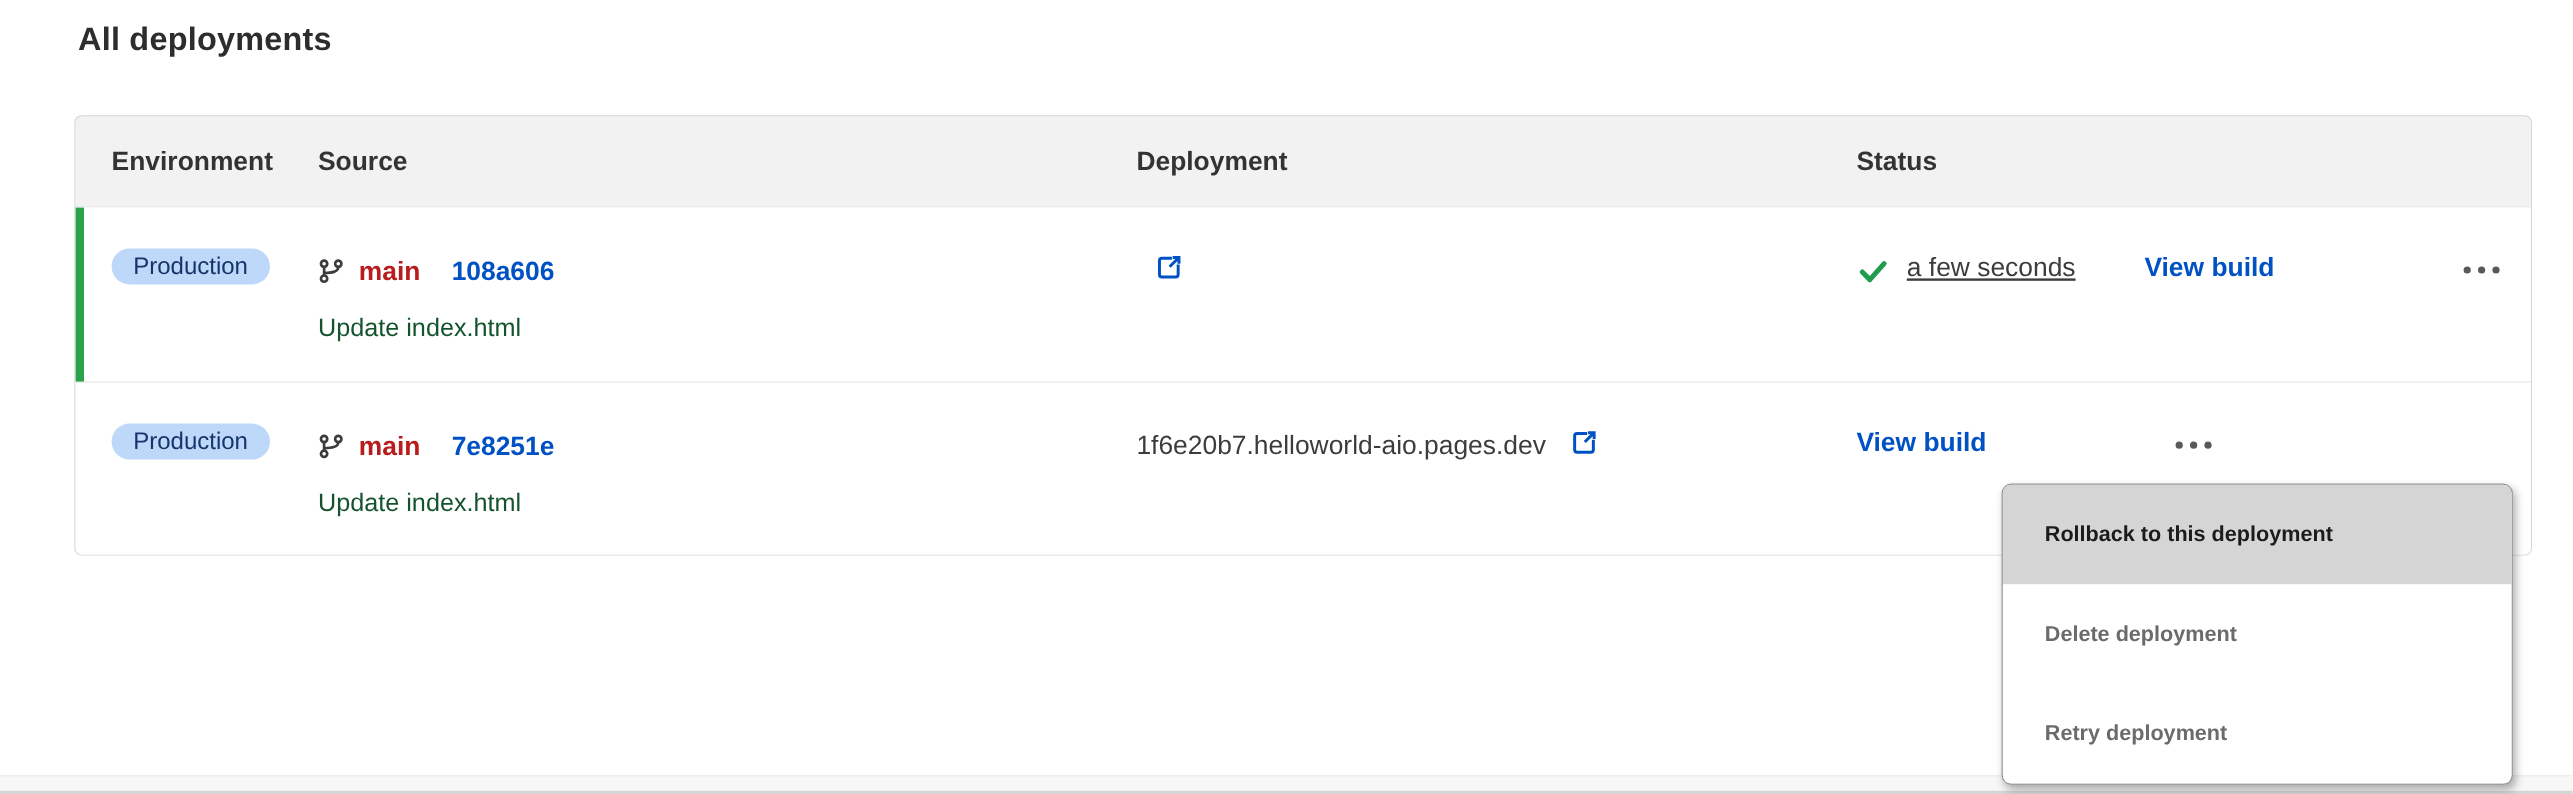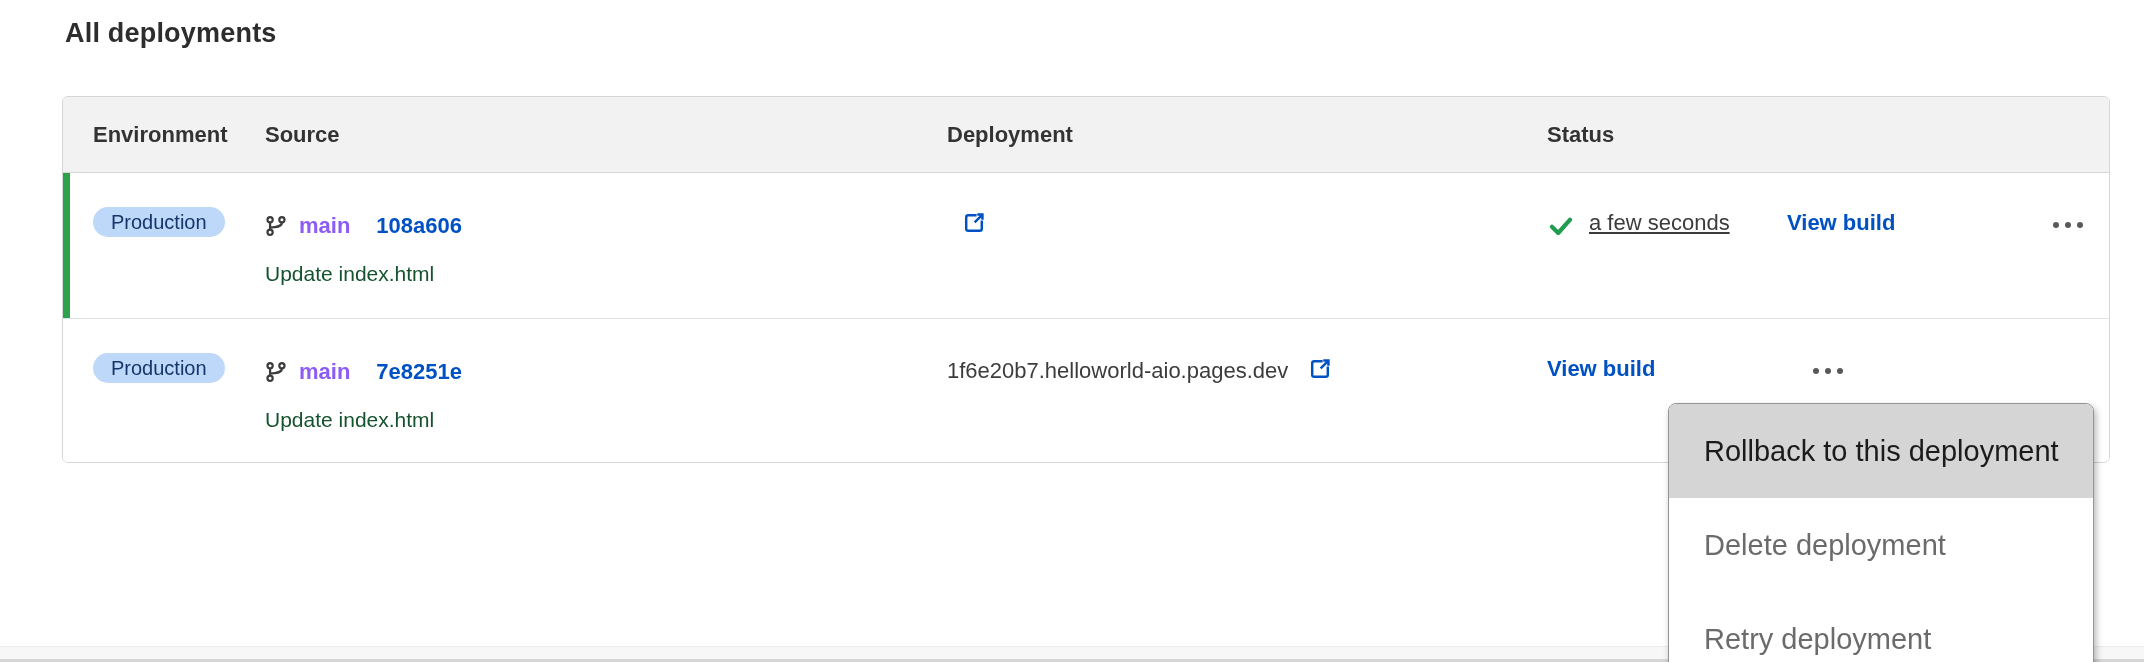--- a/index.html
+++ b/index.html
@@ -31,41 +31,41 @@
   .cell.env, .cell.source { padding-top:34px; }
   .thead .cell { padding-top:0; display:flex; align-items:center; }
 
   .current-strip { position:absolute; left:0; top:0; bottom:0; width:7px; background:#2ca24c; }
 
   .badge { display:inline-flex; align-items:center; height:30px; padding:0 18px;
     background:#bed8f9; color:#15356b; font-size:20px; border-radius:20px; }
 
   .line1 { display:flex; align-items:center; height:38px; }
   .branch-icon { display:inline-flex; margin-right:12px; color:#3c3c3c; }
-  .branch { font-size:22px; font-weight:700; color:#8b5cf6; margin-right:26px; }
+  .branch { font-size:22px; font-weight:700; color:#b91c1c; margin-right:26px; }
   .link { font-size:22px; color:#0051c3; text-decoration:none; cursor:pointer;font-weight:bold; }
   .line2 { margin-top:17px; font-size:21px; color:#14532d; }
 
   .url { font-size:22px; color:#3c3c3c; }
   .ext-icon { display:inline-flex; margin-left:14px; vertical-align:-4px; cursor:pointer; }
 
   .cell.status { display:flex; align-items:flex-start; }
   .check-icon { display:inline-flex; margin-right:14px; margin-top:2px; }
   .time { font-size:22px; color:#3c3c3c; white-space:nowrap;text-decoration:underline; }
 
   .dots { border:none; background:transparent; display:flex; align-items:center; gap:6px;
     height:30px; cursor:pointer; }
   .dots i { width:6px; height:6px; border-radius:50%; background:#595959; display:block; }
 
   
   .context-menu { position:absolute; left:1668px; top:403px; width:426px;
     background:#ffffff; border:1px solid #949494; border-radius:8px; overflow:hidden;
     box-shadow:2px 4px 7px rgba(0,0,0,0.3); z-index:10; }
-  .menu-item { height:94px; display:flex; align-items:center; padding-left:35px;
-    font-size:29px; color:#6b6b6b; cursor:pointer; background:#fff; }
+  .menu-item { height:83px; display:flex; align-items:center; padding-left:35px;
+    font-size:18px; color:#6b6b6b; cursor:pointer; background:#fff;font-weight:bold; }
   .menu-item.active { background:#d5d5d5; color:#1b1b1b; }
 
   .bottom-divider { position:absolute; left:0; right:0; bottom:0; height:16px;
     background:#f7f7f7; border-top:1px solid #ececec; border-bottom:3px solid #d6d6d6; }
 </style>
 </head>
 <body>
 
 <div class="page">
 

